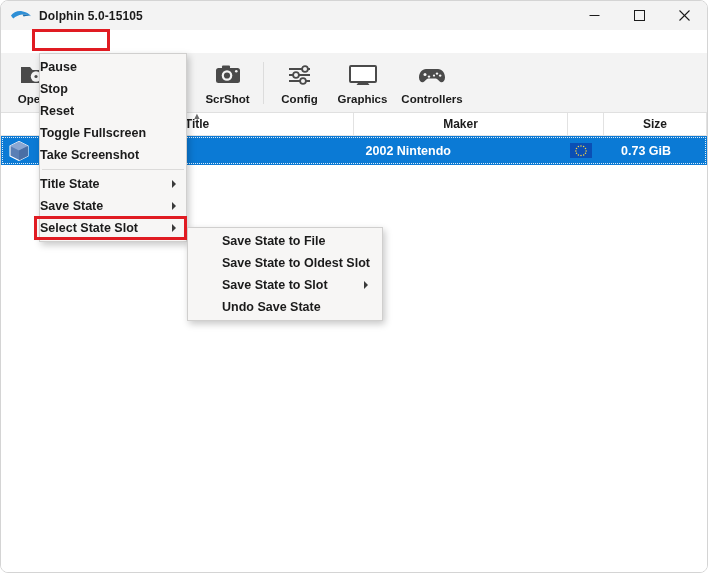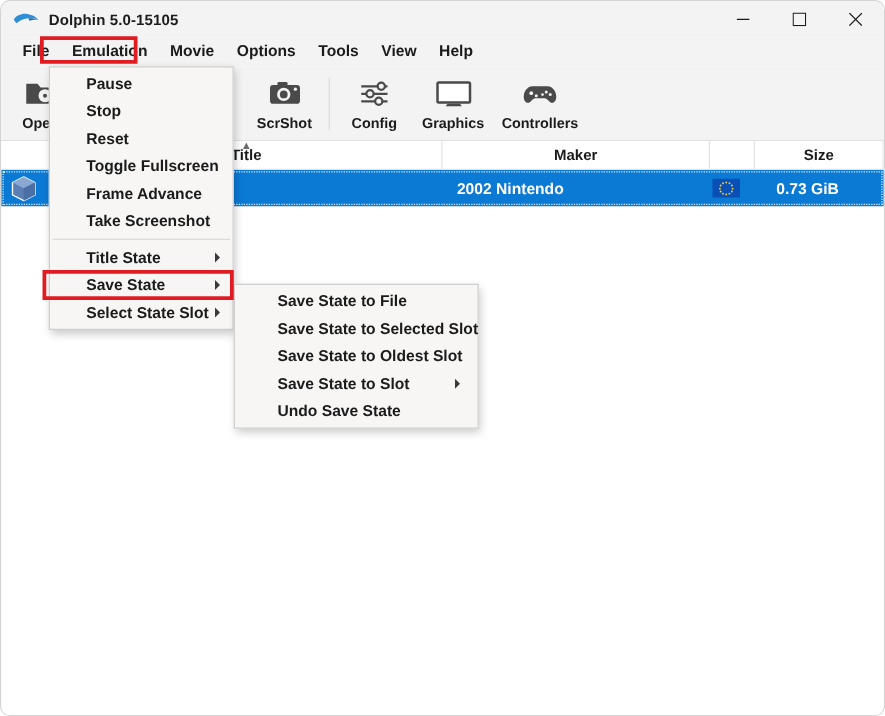--- a/index.html
+++ b/index.html
@@ -217,21 +217,20 @@
     top: 212px;
     width: 196px;
     margin-top: 14px;
   }
   .pop-item {
     height: 22px;
     display: flex;
     align-items: center;
     font-size: 12.5px;
     color: #1b1b1b;
-    padding-left: 29px;
     padding-right: 10px;
     position: relative;
     white-space: nowrap;
     box-sizing: border-box;
   }
   #sub-menu .pop-item { padding-left: 34px; }
   .pop-sep {
     height: 1px;
     background: #dcdbda;
     margin: 3px 2px 3px 2px;
@@ -285,29 +284,20 @@
         </div>
         <div class="win-btn close">
           <svg width="11" height="11" viewBox="0 0 11 11">
               <line x1="0.5" y1="0.5" x2="10.5" y2="10.5" stroke="currentColor" stroke-width="1.1"></line>
               <line x1="10.5" y1="0.5" x2="0.5" y2="10.5" stroke="currentColor" stroke-width="1.1"></line>
             </svg>
         </div>
       </div>
     </div>
 
-    <div class="menubar">
-      <div class="menu-item">File</div>
-      <div class="menu-item">Emulation</div>
-      <div class="menu-item">Movie</div>
-      <div class="menu-item">Options</div>
-      <div class="menu-item">Tools</div>
-      <div class="menu-item">View</div>
-      <div class="menu-item">Help</div>
-    </div>
 
     <div class="toolbar">
       <div class="tb-btn">
         <div class="tb-ico">
           <svg width="28" height="24" viewBox="0 0 28 24">
             <path d="M2 4 H11 L13.5 7 H26 V20 H2 Z" fill="#4a4a4a"></path>
             <circle cx="17" cy="13.5" r="5.2" fill="#f3f3f3"></circle>
             <circle cx="17" cy="13.5" r="1.6" fill="#4a4a4a"></circle>
           </svg>
         </div>
@@ -443,40 +433,38 @@
         </div>
         <div class="cell c-size">0.73 GiB</div>
       </div>
     </div>
 
     <div class="popup" id="emu-menu">
       <div class="pop-item">Pause</div>
       <div class="pop-item">Stop</div>
       <div class="pop-item">Reset</div>
       <div class="pop-item">Toggle Fullscreen</div>
-      <div class="pop-item">Frame Advance</div>
       <div class="pop-item">Take Screenshot</div>
       <div class="pop-sep"></div>
       <div class="pop-item">
         <span>Title State</span>
         <span class="submenu-arrow"></span>
       </div>
       <div class="pop-item">
         <span>Save State</span>
         <span class="submenu-arrow"></span>
       </div>
       <div class="pop-item">
         <span>Select State Slot</span>
         <span class="submenu-arrow"></span>
       </div>
     </div>
 
     <div class="popup" id="sub-menu">
       <div class="pop-item">Save State to File</div>
-      <div class="pop-item">Save State to Selected Slot</div>
       <div class="pop-item">Save State to Oldest Slot</div>
       <div class="pop-item">
         <span>Save State to Slot</span>
         <span class="submenu-arrow"></span>
       </div>
       <div class="pop-item">Undo Save State</div>
     </div>
 
     <div class="annot" id="annot-emulation"></div>
     <div class="annot" id="annot-savestate"></div>

